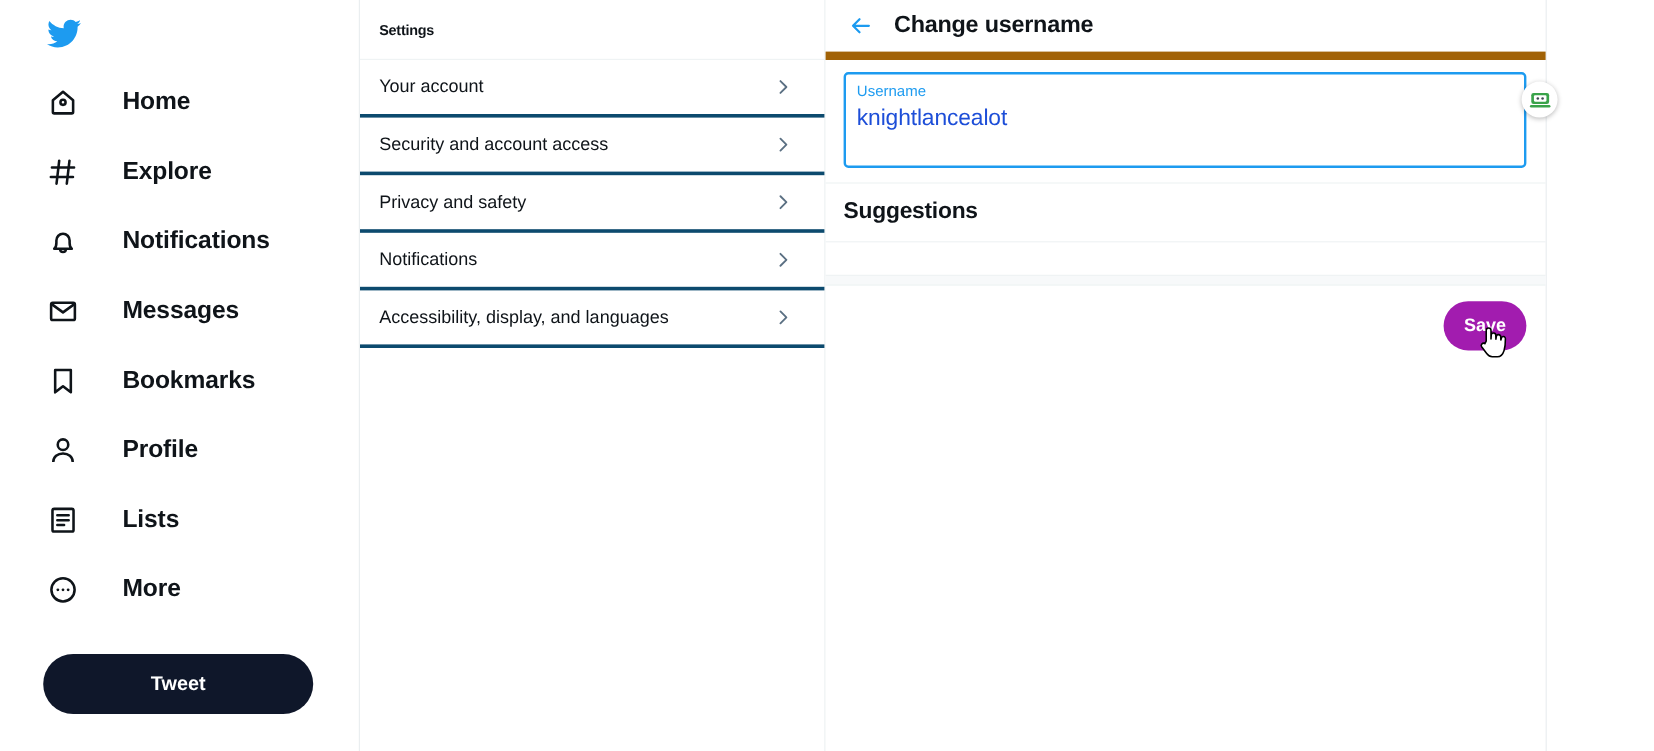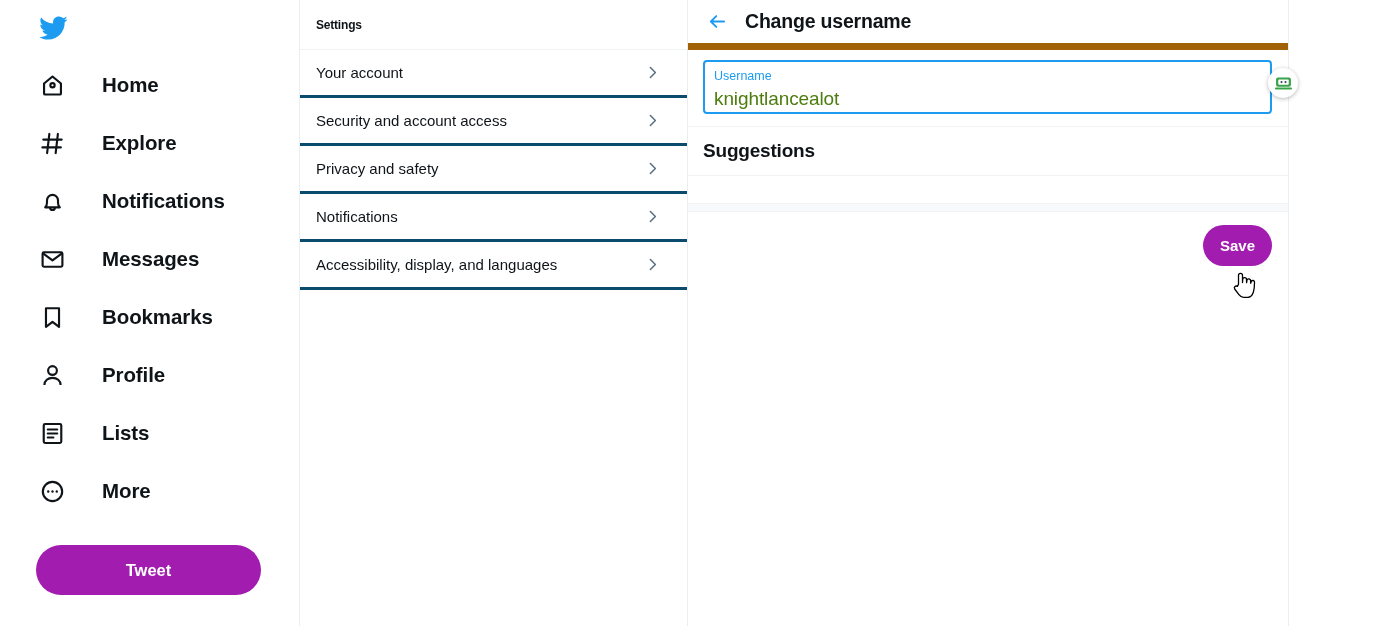--- a/index.html
+++ b/index.html
@@ -59,21 +59,21 @@
     font-weight: bold;
     color: #0f1419;
     letter-spacing: -0.1px;
     white-space: nowrap;
   }
   .tweet-btn-wrap { padding: 25px 0 0 36px; }
   .tweet-btn {
     width: 225px;
     height: 50px;
     border-radius: 25px;
-    background: #a21caf;
+    background: #0f172a;
     color: #ffffff;
     font-size: 16.5px;
     font-weight: bold;
     border: none;
     cursor: pointer;
     font-family: "Liberation Sans", sans-serif;
     display: flex;
     align-items: center;
     justify-content: center;
   }
@@ -150,35 +150,35 @@
     color: #0f1419;
     letter-spacing: -0.2px;
   }
   .field-block {
     padding: 10px 16px 12px 15px;
     position: relative;
   }
   .text-field {
     border: 2px solid #1d9bf0;
     border-radius: 4px;
-    height: 54px;
+    height: 80px;
     padding: 6px 10px 0 9px;
     background: #ffffff;
     position: relative;
     cursor: text;
   }
   .field-label {
     font-size: 12.5px;
     color: #1d9bf0;
     line-height: 16px;
     display: block;
   }
   .field-value {
     font-size: 19px;
-    color: #4d7c0f;
+    color: #1d4ed8;
     line-height: 30px;
     display: block;
     letter-spacing: -0.1px;
   }
   .pwmgr-badge {
     position: absolute;
     right: -10px;
     top: 18px;
     width: 30px;
     height: 30px;

